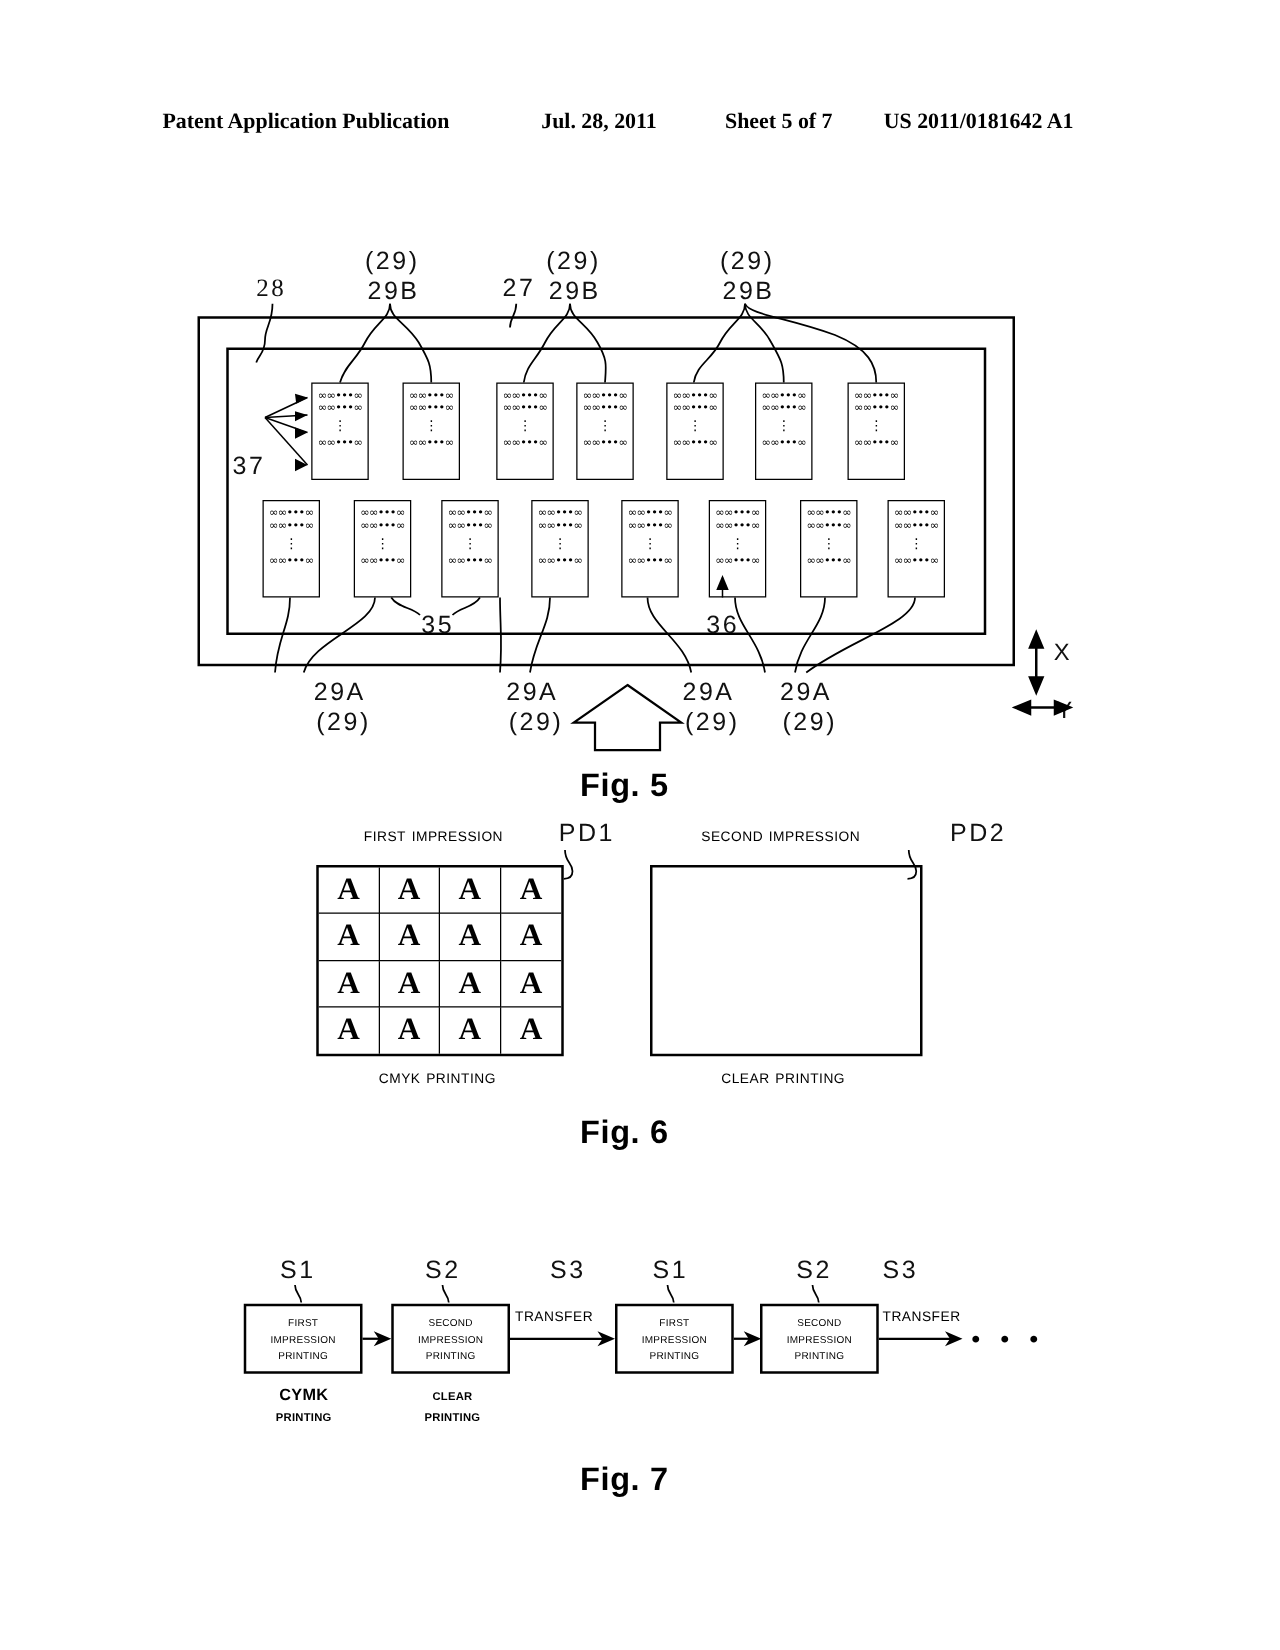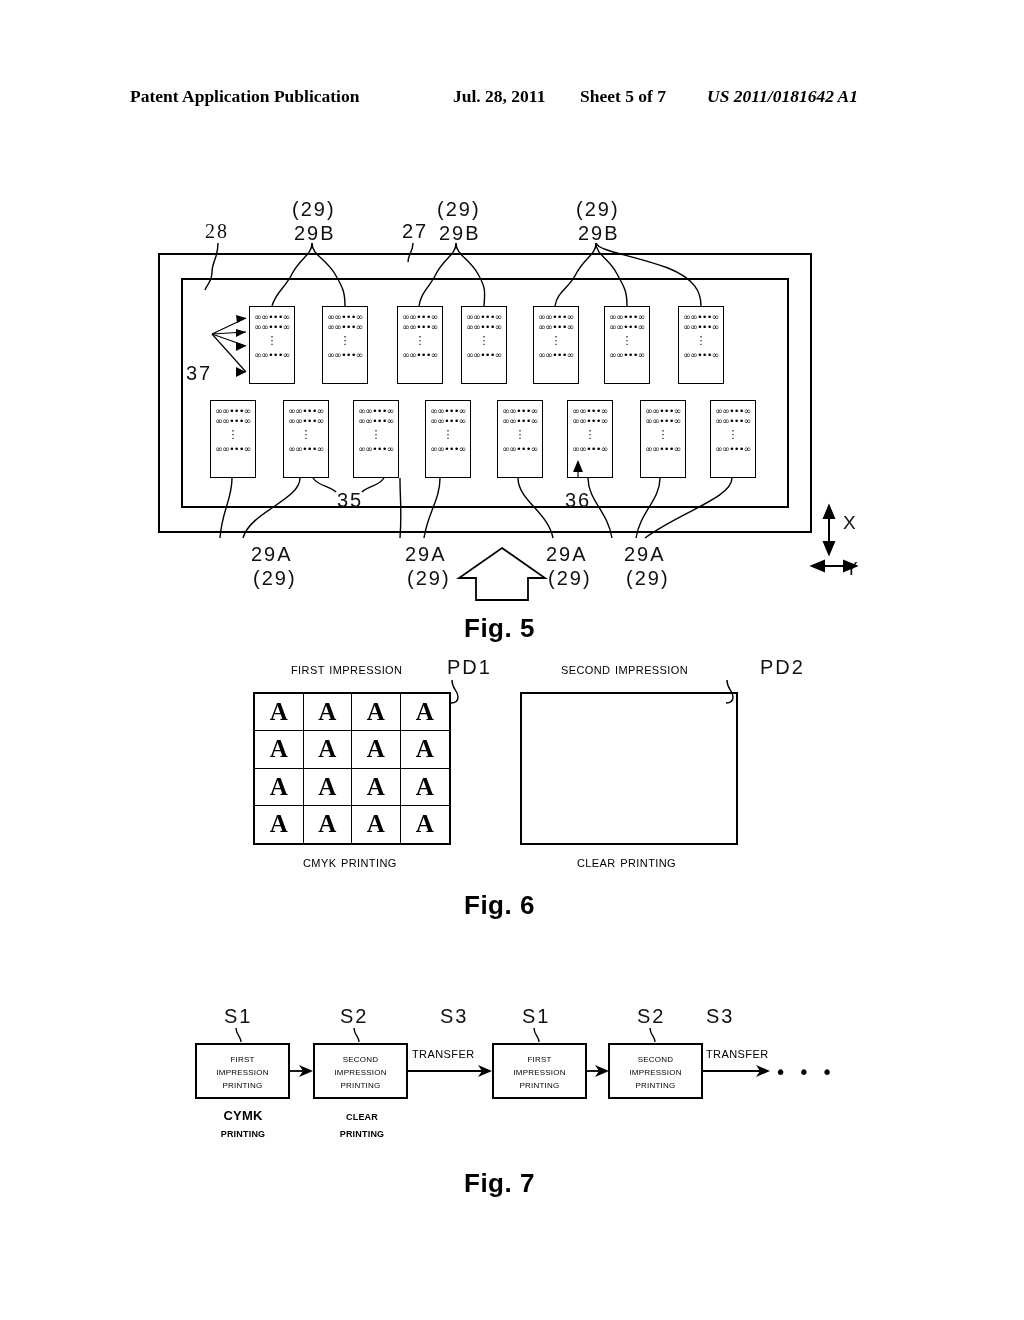--- a/index.html
+++ b/index.html
@@ -22,23 +22,23 @@
     top: 86px;
     left: 0;
     width: 1024px;
     height: 24px;
     font-family: "Liberation Serif", serif;
     font-weight: bold;
     font-size: 17.5px;
     white-space: nowrap;
   }
   #page-header .h-pub   { position: absolute; left: 130px;  top: 0; }
-  #page-header .h-date  { position: absolute; left: 453px;  top: 0; }
+  #page-header .h-date  { position: absolute; left: 433px;  top: 0; }
   #page-header .h-sheet { position: absolute; left: 580px;  top: 0; }
-  #page-header .h-num   { position: absolute; left: 707px;  top: 0; font-style: italic; }
+  #page-header .h-num   { position: absolute; left: 707px;  top: 0; }
 
   
   .ref {
     position: absolute;
     font-family: "Liberation Sans", sans-serif;
     font-size: 20px;
     letter-spacing: 2px;
     color: #111;
     white-space: nowrap;
   }

